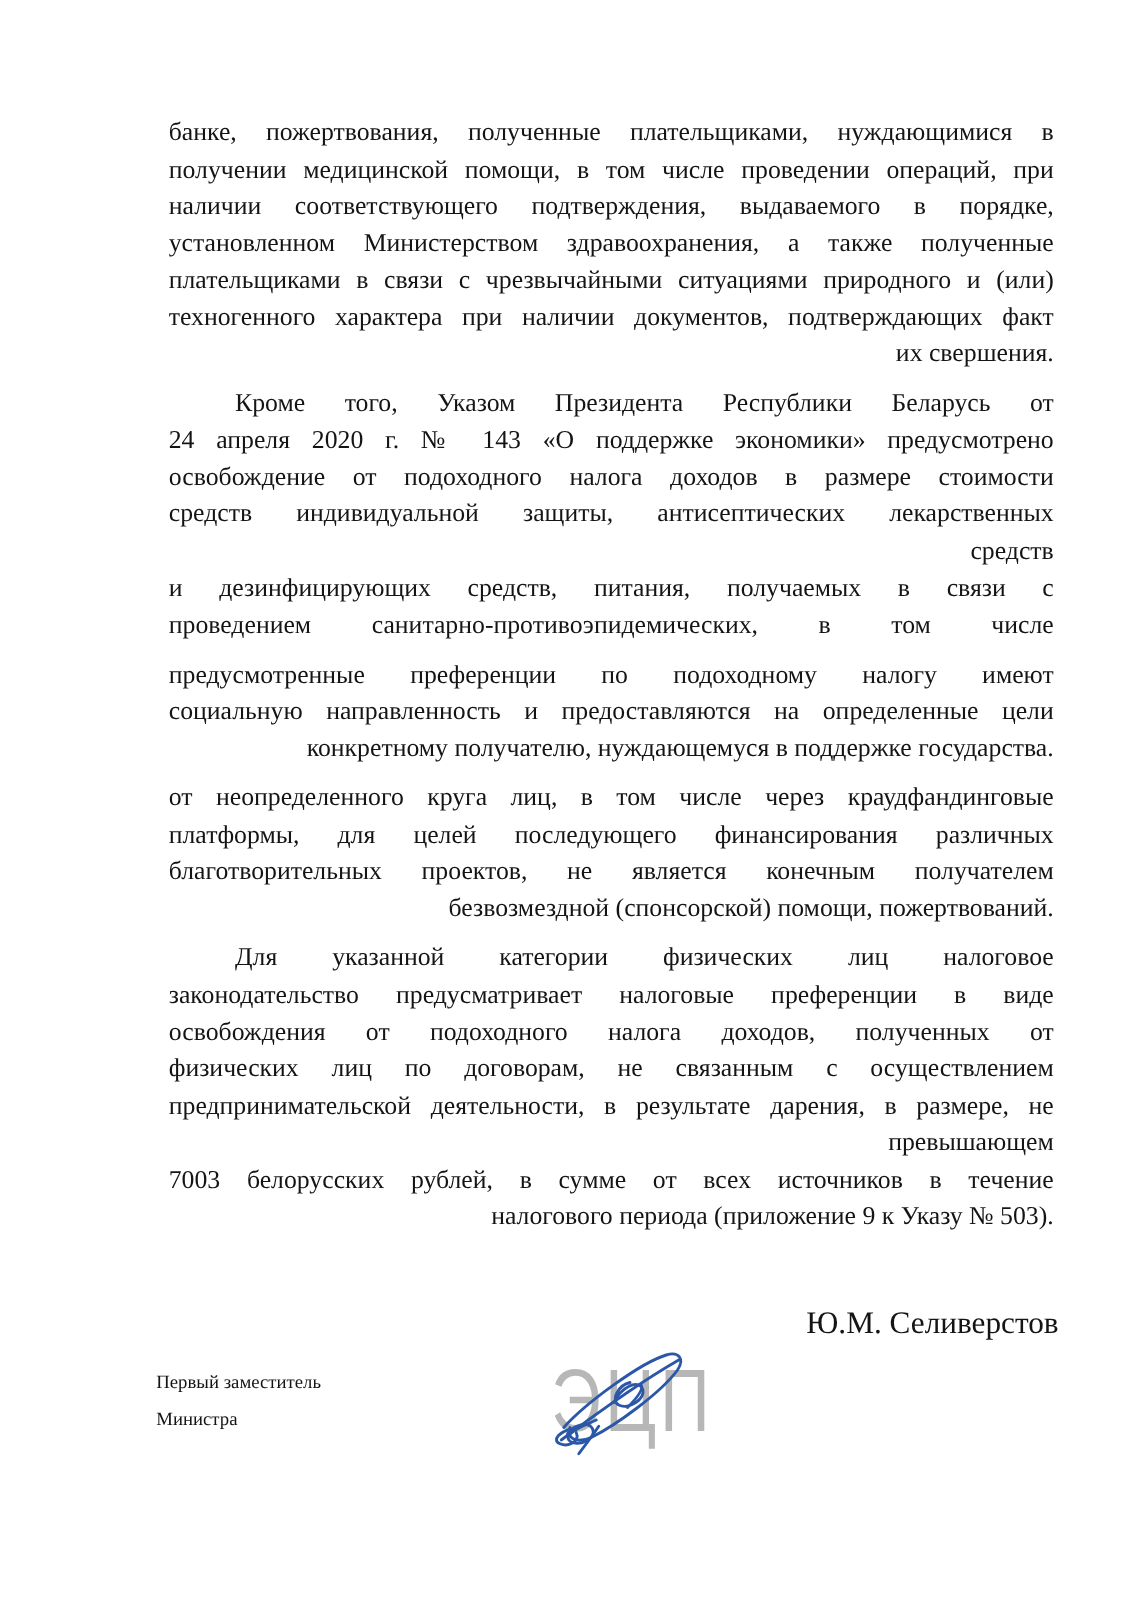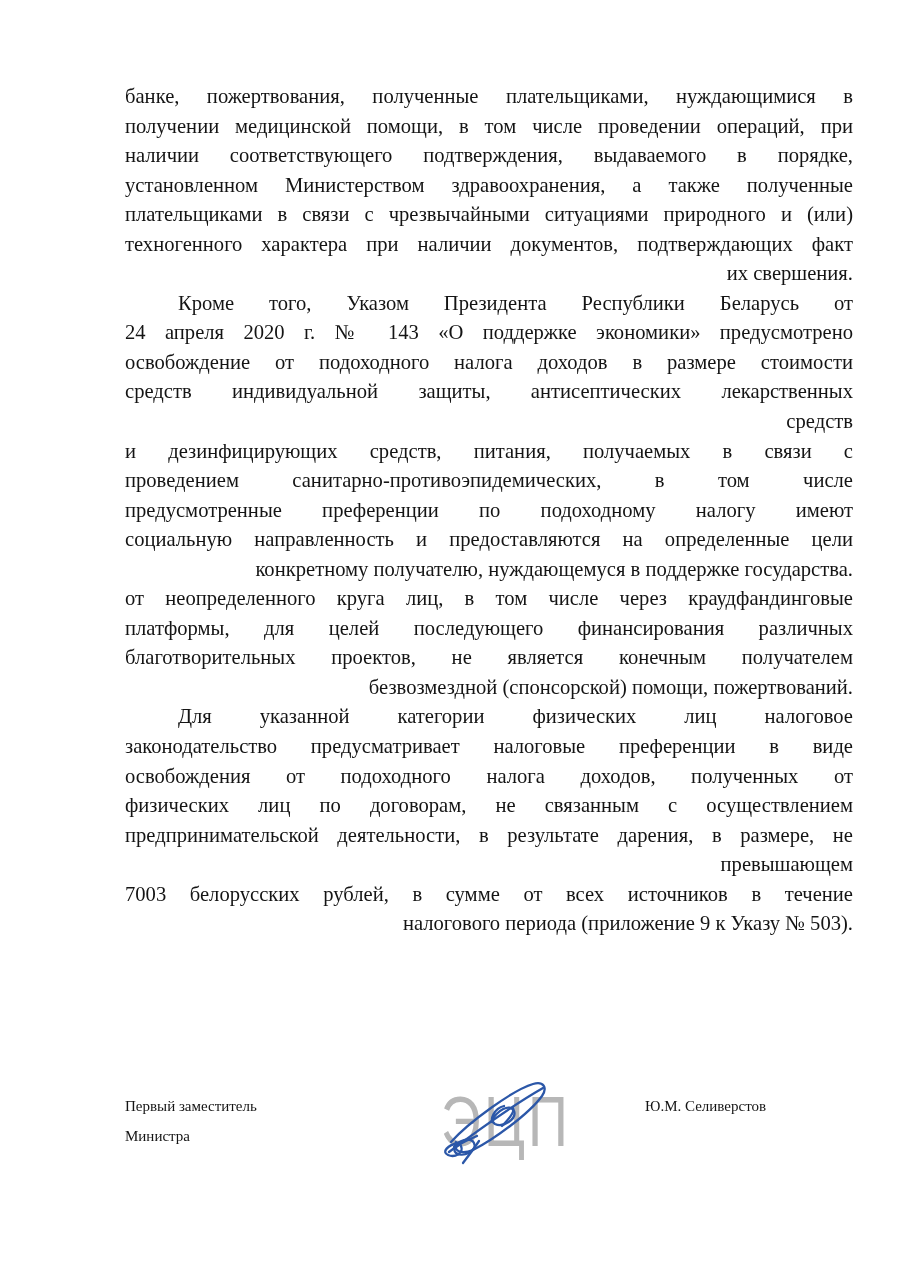--- a/index.html
+++ b/index.html
@@ -14,21 +14,21 @@
     color: #141414;
   }
   .doc-body {
     position: absolute;
     left: 125px;
     top: 82px;
     width: 728px;
     font-size: 20.6px;
     line-height: 29.55px;
   }
-  .para { margin:0; padding:0; }
+  .para { margin:10px; padding:0; }
   .line {
     height: 29.55px;
     overflow: hidden;
     white-space: normal;
     text-align: right;
   }
   .line.j {
     text-align: justify;
     text-align-last: justify;
     text-justify: inter-word;
@@ -38,22 +38,22 @@
   .sig-title {
     position: absolute;
     left: 125px;
     top: 1092px;
     font-size: 15px;
     line-height: 29.6px;
   }
   .sig-name {
     position: absolute;
     left: 645px;
-    top: 1092px;
-    font-size: 15px;
+    top: 1044px;
+    font-size: 25px;
     line-height: 29.6px;
   }
   .ecp-stamp {
     position: absolute;
     left: 441px;
     top: 1086px;
     font-family: "Liberation Sans", sans-serif;
     font-size: 71px;
     line-height: 1;
     letter-spacing: 4px;

